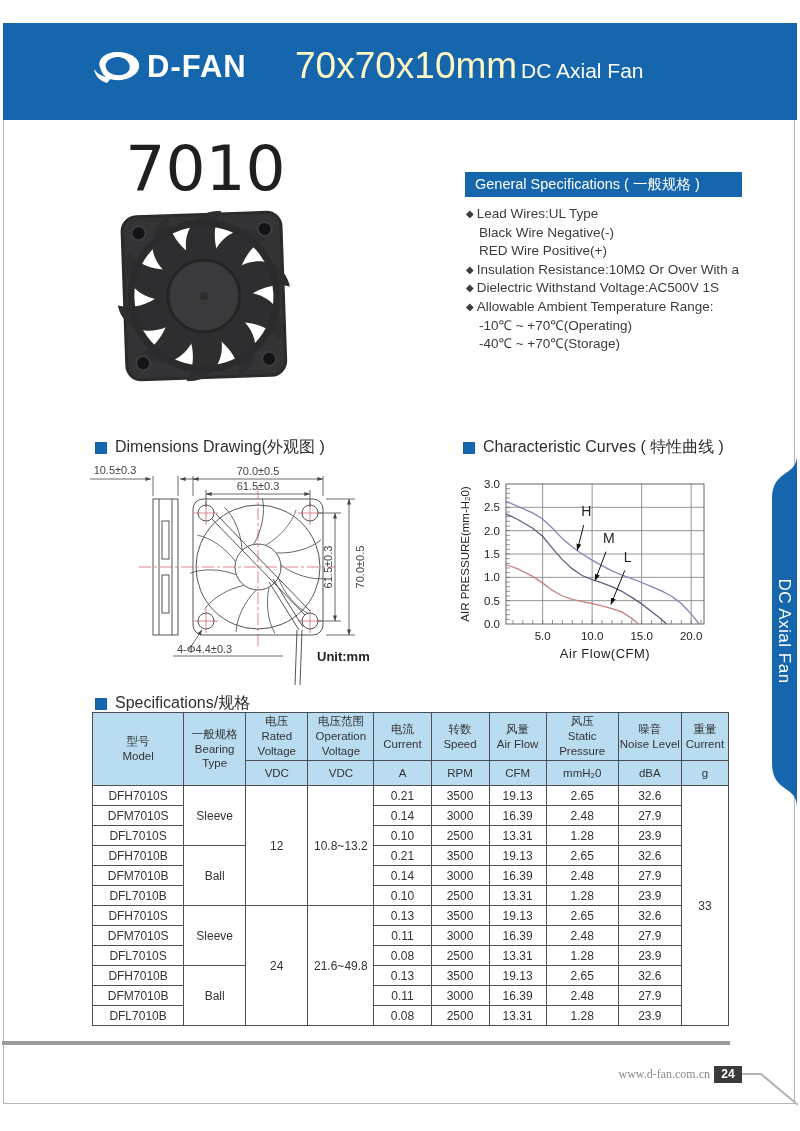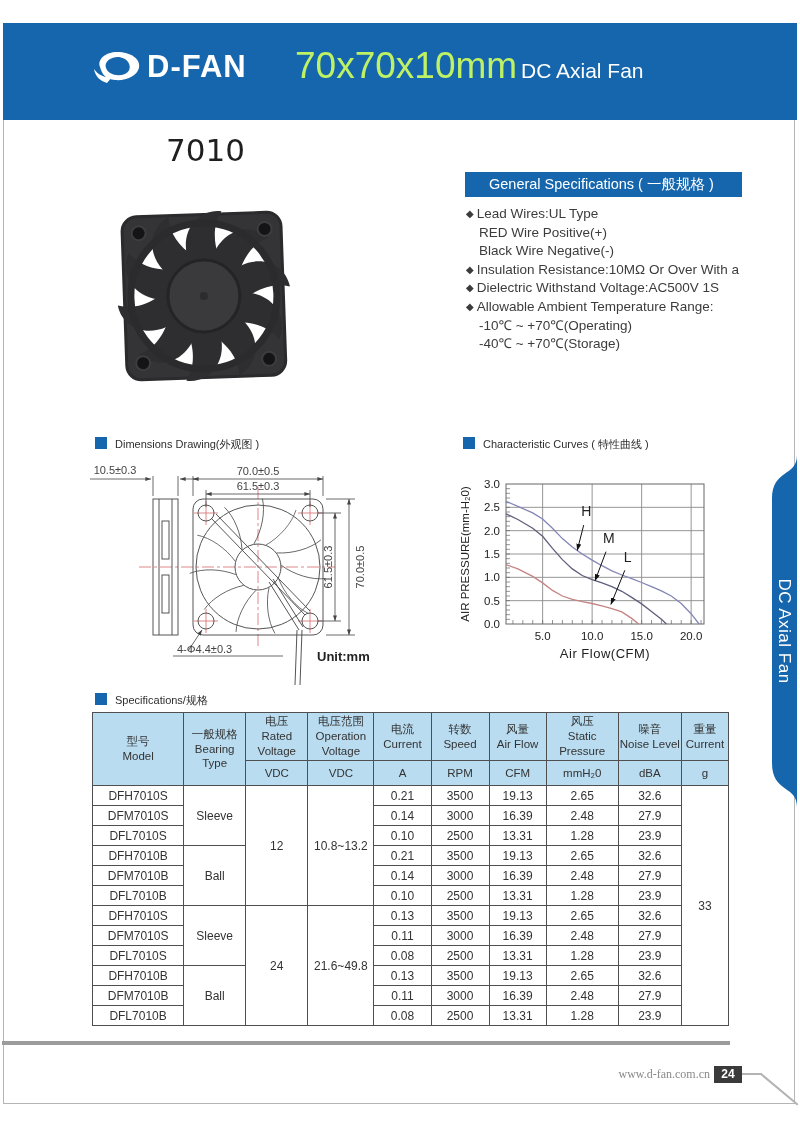--- a/index.html
+++ b/index.html
@@ -4,35 +4,35 @@
 <style>
   html,body{margin:0;padding:0;background:#fff;}
   .page{position:relative;width:800px;height:1131px;background:#fff;overflow:hidden;
         font-family:"Liberation Sans",sans-serif;color:#333;}
   .page-border{position:absolute;left:3px;top:23px;width:792px;height:1081px;
         border:1px solid #b5b5b5;box-sizing:border-box;}
   
   .topbar{position:absolute;left:3px;top:23px;width:794px;height:97px;background:#1566ad;}
   .brand{position:absolute;left:90px;top:24px;height:40px;display:flex;align-items:center;}
   .brand-name{color:#fff;font-size:31px;font-weight:bold;letter-spacing:1px;margin-left:4px;}
-  .size-title{position:absolute;left:292px;top:22px;color:#bef264;font-size:37px;font-weight:500;}
+  .size-title{position:absolute;left:292px;top:22px;color:#fef9c3;font-size:37px;font-weight:500;}
   .type-sub{position:absolute;left:518px;top:36px;color:#fff;font-size:21px;font-weight:500;}
   
   .model-title{position:absolute;left:118px;top:132px;width:175px;text-align:center;
-        font-size:31px;color:#1f1f1f;font-family:"DejaVu Sans",sans-serif;font-weight:400;}
+        font-size:63px;color:#1f1f1f;font-family:"DejaVu Sans",sans-serif;font-weight:400;}
   .fan-photo{position:absolute;left:118px;top:203px;}
   
   .gs-bar{position:absolute;left:465px;top:172px;width:277px;height:25px;background:#1566ad;
-        color:#fff;font-size:14.5px;line-height:25px;padding-left:24px;box-sizing:border-box;}
+        color:#fff;font-size:14.5px;line-height:25px;padding-left:10px;box-sizing:border-box;}
   .gs-list{position:absolute;left:466px;top:205px;width:310px;font-size:13.5px;color:#3c3c3c;}
   .gs-line{line-height:18.6px;white-space:nowrap;}
   .gs-line.cont{padding-left:13px;}
   .diamond{font-size:10px;margin-right:3px;vertical-align:1px;}
   
-  .sec-head{position:absolute;font-size:11px;color:#2e2e2e;display:flex;align-items:flex-start;}
+  .sec-head{position:absolute;font-size:16px;color:#2e2e2e;display:flex;align-items:center;}
   .sec-square{display:inline-block;width:12px;height:12px;background:#1566ad;margin-right:8px;}
   
   .dims-svg{position:absolute;left:85px;top:463px;}
   .curves-svg{position:absolute;left:458px;top:472px;}
   
   .side-tab-svg{position:absolute;left:760px;top:455px;}
   .side-tab-label{position:absolute;left:770px;top:455px;width:27px;height:352px;
         display:flex;align-items:center;justify-content:center;}
   .side-tab-label span{transform:rotate(90deg);white-space:nowrap;color:#fff;font-size:17px;letter-spacing:0.5px;}
   
@@ -99,22 +99,22 @@
       <circle cx="23" cy="28" r="7" fill="#141416" stroke="#3d3d40" stroke-width="2"></circle>
       <circle cx="149" cy="28" r="7" fill="#141416" stroke="#3d3d40" stroke-width="2"></circle>
       <circle cx="23" cy="158" r="7" fill="#141416" stroke="#3d3d40" stroke-width="2"></circle>
       <circle cx="149" cy="158" r="7" fill="#141416" stroke="#3d3d40" stroke-width="2"></circle>
     </g>
   </svg>
 
   <div class="gs-bar">General Specifications ( 一般规格 )</div>
   <div class="gs-list" id="gs-list">
       <div class="gs-line"><span class="diamond">◆</span>Lead Wires:UL Type</div>
+      <div class="gs-line cont">Black Wire Negative(-)</div>
       <div class="gs-line cont">RED Wire Positive(+)</div>
-      <div class="gs-line cont">Black Wire Negative(-)</div>
       <div class="gs-line"><span class="diamond">◆</span>Insulation Resistance:10MΩ Or Over With a</div>
       <div class="gs-line"><span class="diamond">◆</span>Dielectric Withstand Voltage:AC500V 1S</div>
       <div class="gs-line"><span class="diamond">◆</span>Allowable Ambient Temperature Range:</div>
       <div class="gs-line cont">-10℃ ~ +70℃(Operating)</div>
       <div class="gs-line cont">-40℃ ~ +70℃(Storage)</div>
     </div>
 
   <div class="sec-head" style="left:95px;top:437px;">
     <span class="sec-square"></span>
     <span>Dimensions Drawing(外观图 )</span>

